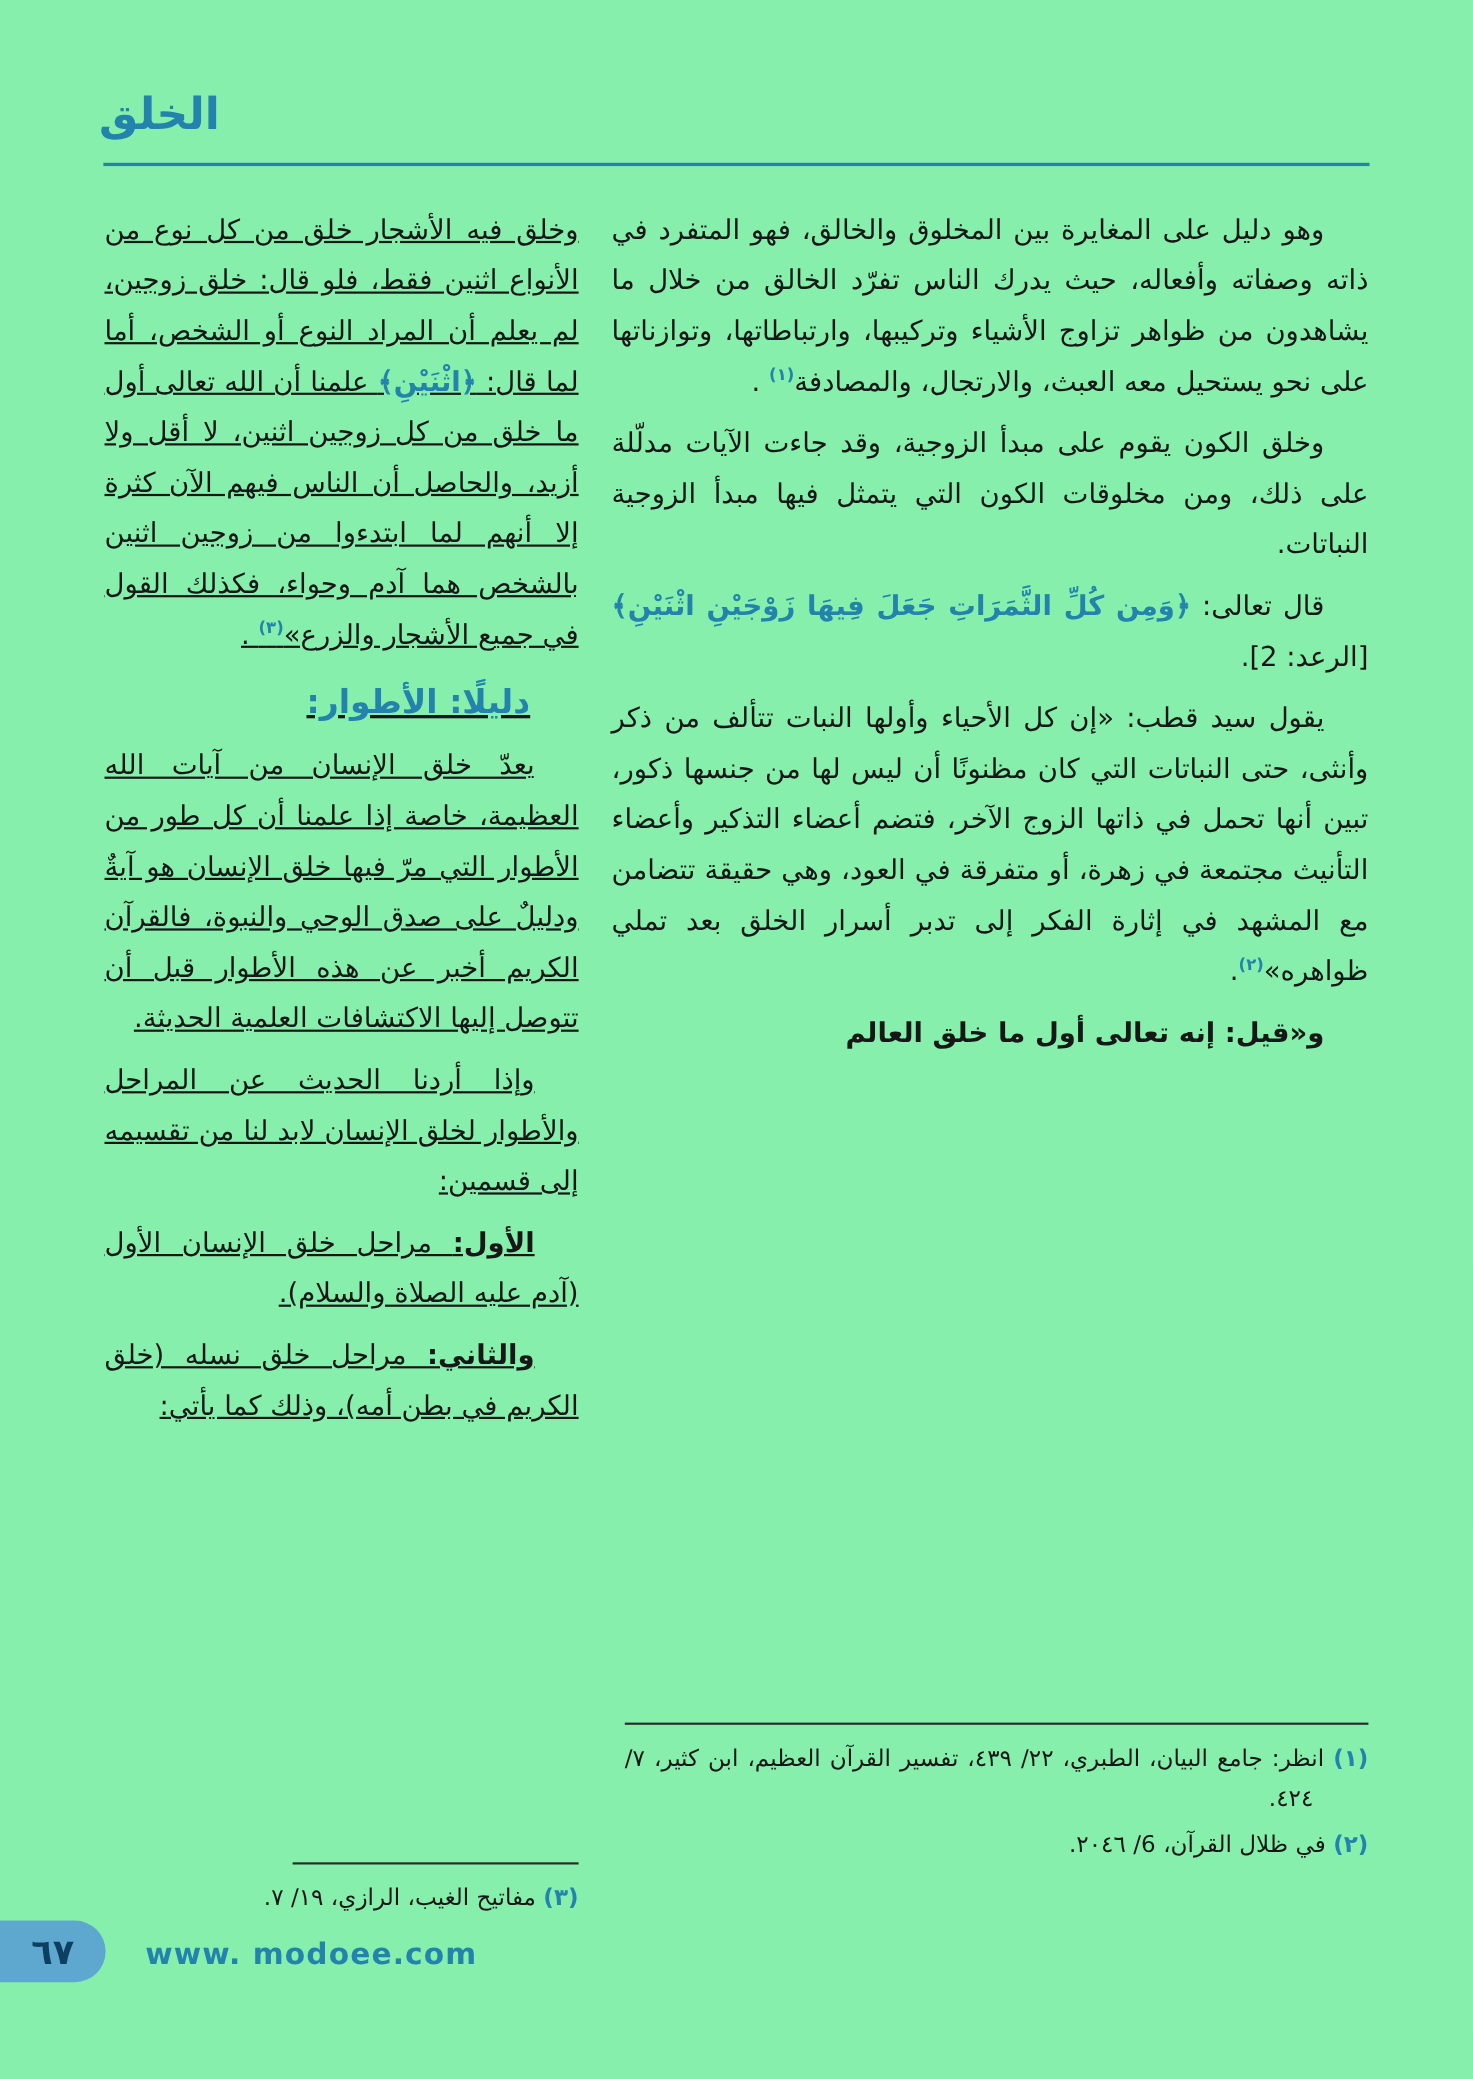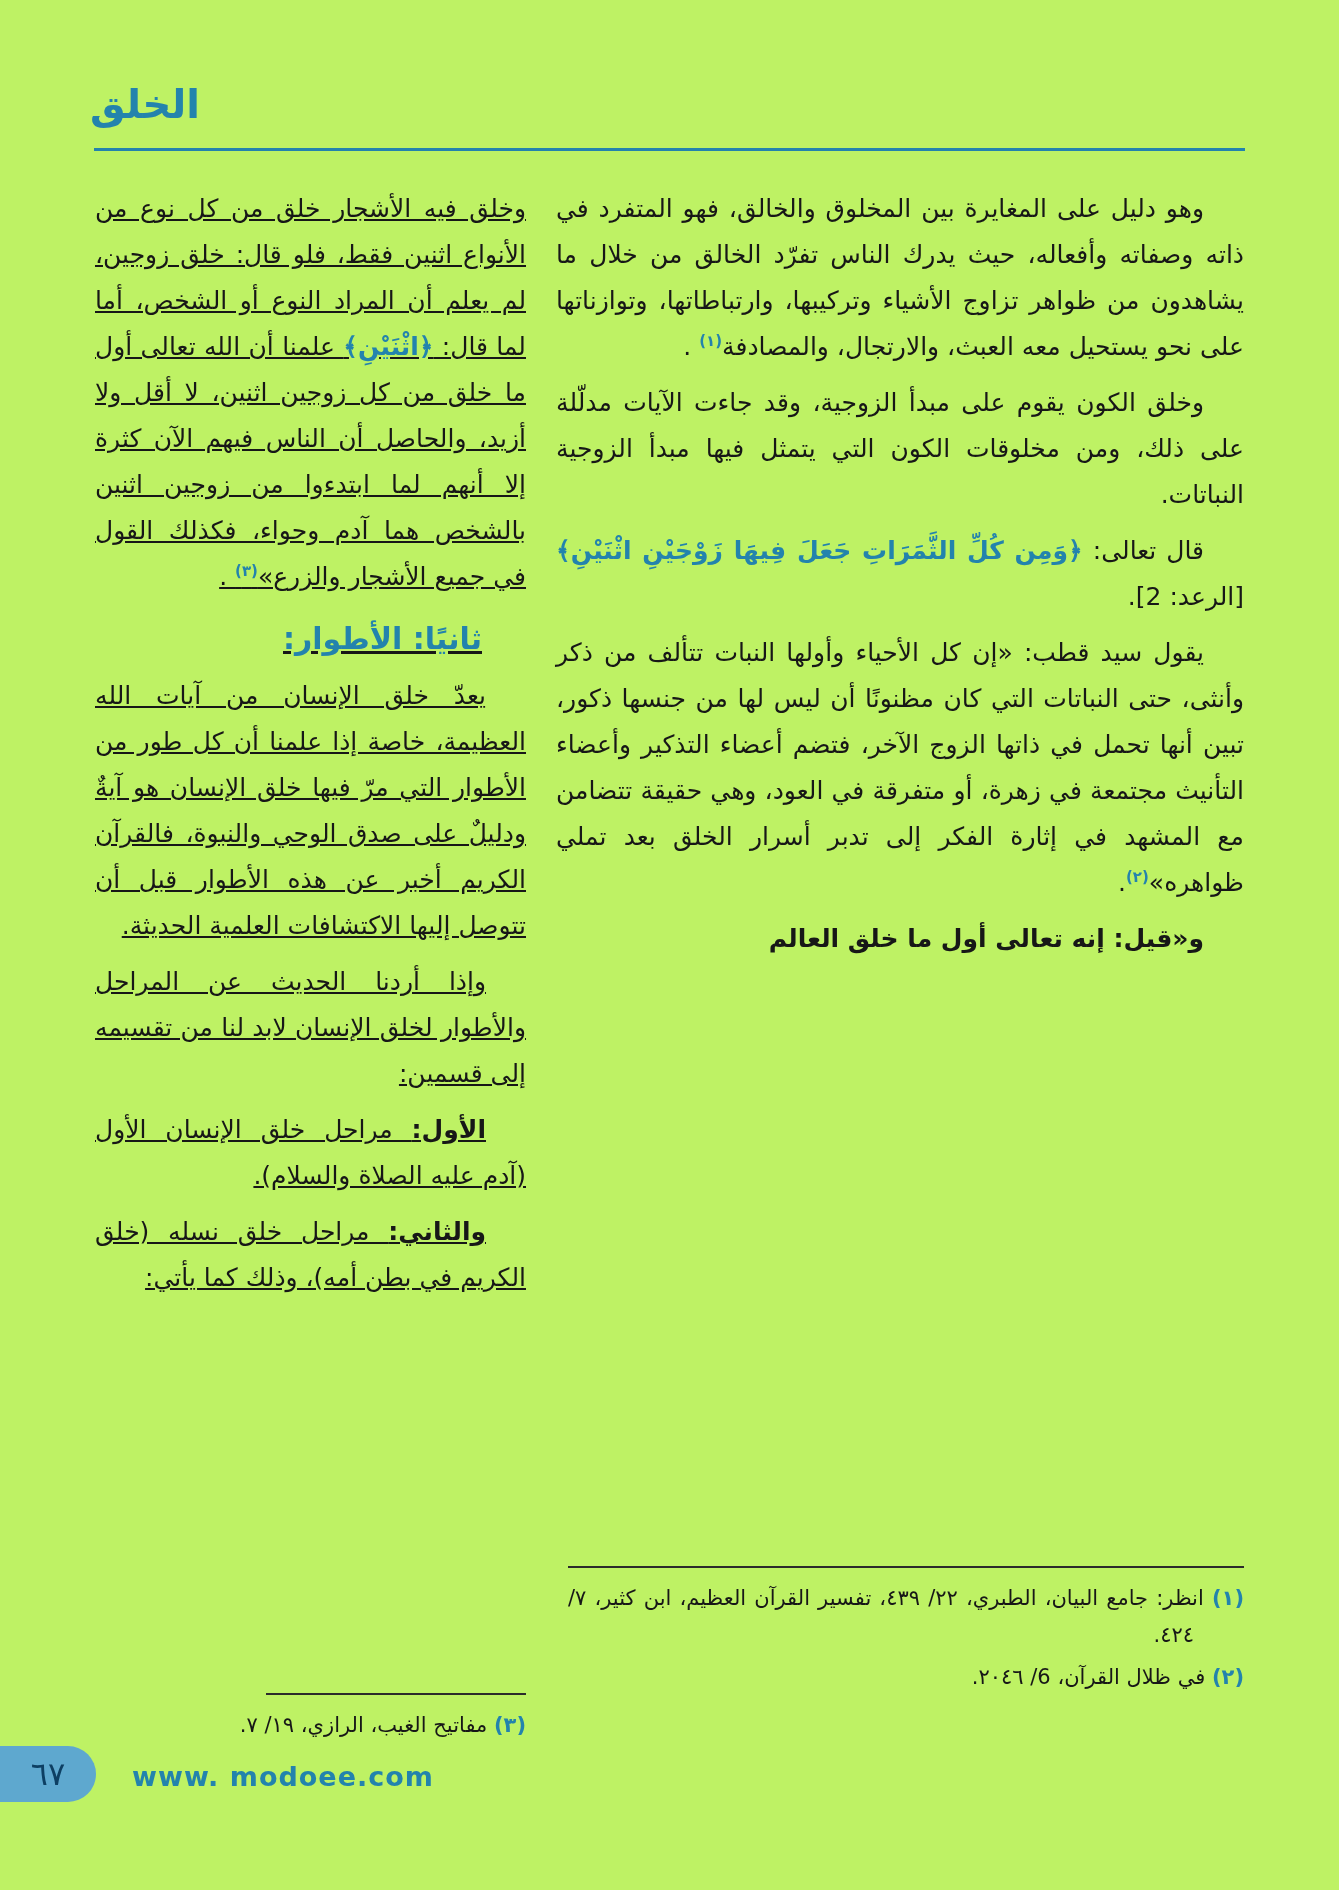--- a/index.html
+++ b/index.html
@@ -6,21 +6,21 @@
   html, body { margin: 0; padding: 0; }
   body {
     font-family: "DejaVu Sans", sans-serif;
     background: #e8e8e8;
   }
   .page {
     position: relative;
     width: 1339px;
     height: 1890px;
     margin: 0 auto;
-    background: #bef264;
+    background: #86efac;
     direction: rtl;
     overflow: hidden;
     color: #171717;
   }
   .header-title {
     position: absolute;
     left: 90px;
     top: 84px;
     font-size: 40px;
     font-weight: bold;
@@ -101,21 +101,21 @@
     width: 96px;
     height: 56px;
     background: #5ea8cf;
     border-radius: 0 28px 28px 0;
     display: flex;
     align-items: center;
     justify-content: center;
   }
   .page-number {
     font-size: 32px;
-    font-weight: normal;
+    font-weight: bold;
     color: #0d3f63;
     line-height: 1;
   }
   .website {
     position: absolute;
     left: 132px;
     bottom: 98px;
     direction: ltr;
     font-size: 27px;
     font-weight: bold;
@@ -168,21 +168,21 @@
         </div>
       </div>
     </section>
 
     <section class="col col-left">
 
       <p class="para no-indent">
         <span>وخلق فيه الأشجار خلق من كل نوع من الأنواع اثنين فقط، فلو قال: خلق زوجين، لم يعلم أن المراد النوع أو الشخص، أما لما قال: </span><span class="verse">﴿اثْنَيْنِ﴾</span><span> علمنا أن الله تعالى أول ما خلق من كل زوجين اثنين، لا أقل ولا أزيد، والحاصل أن الناس فيهم الآن كثرة إلا أنهم لما ابتدءوا من زوجين اثنين بالشخص هما آدم وحواء، فكذلك القول في جميع الأشجار والزرع»</span><sup class="note">(٣)</sup><span> .</span>
       </p>
 
-      <h3 class="subheading">ثانيًا: الأطوار:</h3>
+      <h3 class="subheading">دليلًا: الأطوار:</h3>
 
       <p class="para">
         <span>يعدّ خلق الإنسان من آيات الله العظيمة، خاصة إذا علمنا أن كل طور من الأطوار التي مرّ فيها خلق الإنسان هو آيةٌ ودليلٌ على صدق الوحي والنبوة، فالقرآن الكريم أخبر عن هذه الأطوار قبل أن تتوصل إليها الاكتشافات العلمية الحديثة.</span>
       </p>
 
       <p class="para">
         <span>وإذا أردنا الحديث عن المراحل والأطوار لخلق الإنسان لابد لنا من تقسيمه إلى قسمين:</span>
       </p>
 
       <p class="para">

